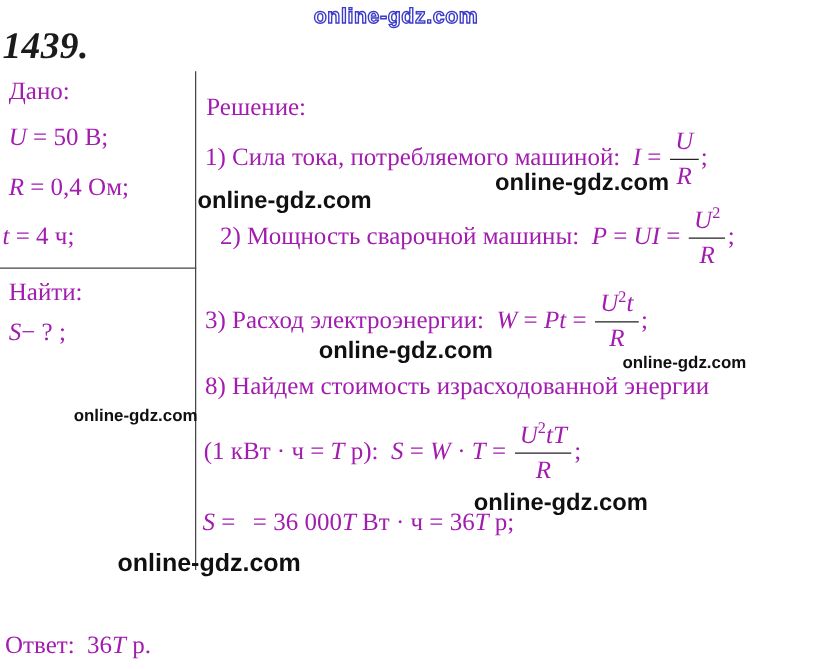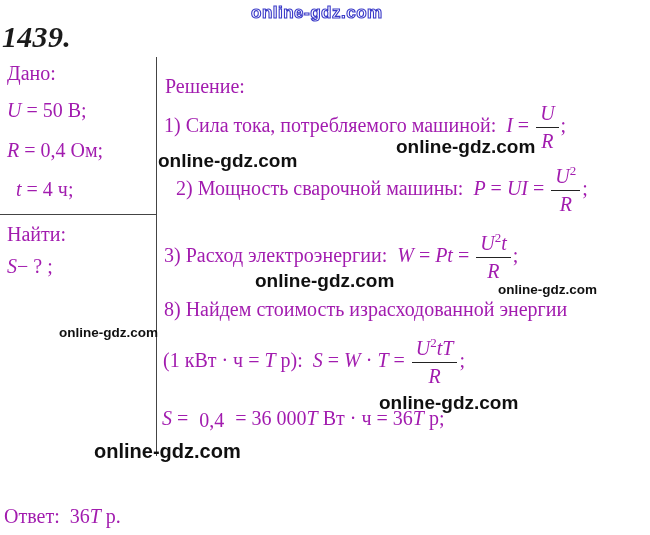--- a/index.html
+++ b/index.html
@@ -53,26 +53,26 @@
 <div class="vline"></div>
 <div class="hline"></div>
 
 <div class="content">
 
   <div class="title" style="left:2px;top:20px;">1439.</div>
 
   <div class="line" style="left:7px;top:61px;">Дано:</div>
   <div class="line" style="left:7px;top:98px;"><span class="var">U</span><span> = 50 В;</span></div>
   <div class="line" style="left:7px;top:138px;"><span class="var">R</span><span> = 0,4 Ом;</span></div>
-  <div class="line" style="left:16px;top:177px;"><span class="var">t</span><span> = 4 ч;</span></div>
+  <div class="line" style="left:2px;top:177px;"><span class="var">t</span><span> = 4 ч;</span></div>
   <div class="line" style="left:7px;top:222px;">Найти:</div>
   <div class="line" style="left:7px;top:254px;"><span class="var">S</span><span>− ? ;</span></div>
 
   <div class="line" style="left:165px;top:74px;">Решение:</div>
   <div class="line" style="left:164px;top:101px;"><span>1) Сила тока, потребляемого машиной:  </span><span class="var">I</span><span> = </span><span class="frac"><span class="num"><span class="var">U</span></span><span class="den"><span class="var">R</span></span></span><span>;</span></div>
   <div class="line" style="left:164px;top:164px;margin-left:12px;"><span>2) Мощность сварочной машины:  </span><span class="var">P</span><span> = </span><span class="var">UI</span><span> = </span><span class="frac"><span class="num"><span class="var">U</span><sup>2</sup></span><span class="den"><span class="var">R</span></span></span><span>;</span></div>
   <div class="line" style="left:164px;top:231px;"><span>3) Расход электроэнергии:  </span><span class="var">W</span><span> = </span><span class="var">Pt</span><span> = </span><span class="frac"><span class="num"><span class="var">U</span><sup>2</sup><span class="var">t</span></span><span class="den"><span class="var">R</span></span></span><span>;</span></div>
   <div class="line" style="left:164px;top:297px;"><span>8) Найдем стоимость израсходованной энергии</span></div>
   <div class="line" style="left:163px;top:336px;"><span>(1 кВт · ч = </span><span class="var">T</span><span> р):  </span><span class="var">S</span><span> = </span><span class="var">W</span><span> · </span><span class="var">T</span><span> = </span><span class="frac"><span class="num"><span class="var">U</span><sup>2</sup><span class="var">tT</span></span><span class="den"><span class="var">R</span></span></span><span>;</span></div>
-  <div class="line" style="left:162px;top:406px;"><span class="var">S</span><span> = </span><span class="frac"><span class="den"><span>0,4</span></span></span><span> = 36 000</span><span class="var">T</span><span> Вт · ч = 36</span><span class="var">T</span><span> р;</span></div>
+  <div class="line" style="left:162px;top:406px;"><span class="var">S</span><span> = </span><span class="frac"></span><span> = 36 000</span><span class="var">T</span><span> Вт · ч = 36</span><span class="var">T</span><span> р;</span></div>
 
   <div class="line" style="left:4px;top:504px;"><span>Ответ:  36</span><span class="var">T</span><span> р.</span></div>
 </div>
 
 </body></html>

